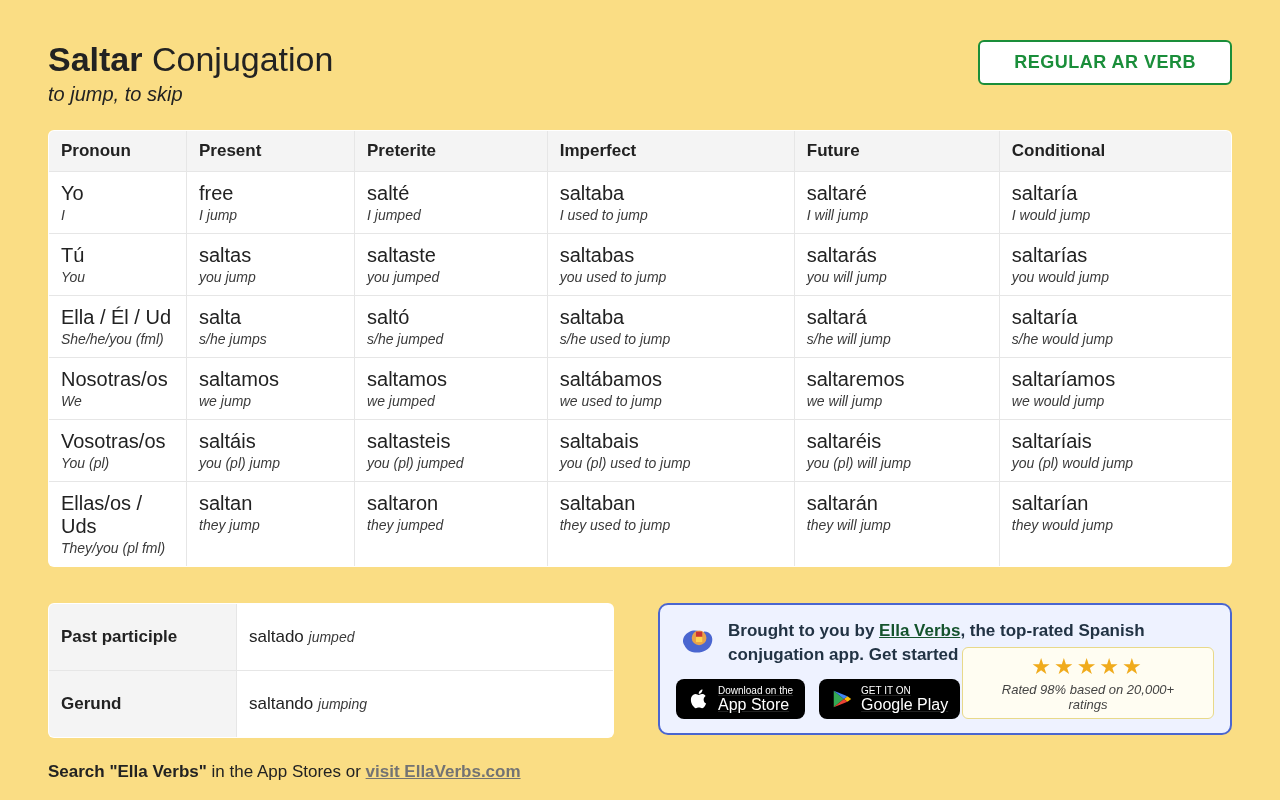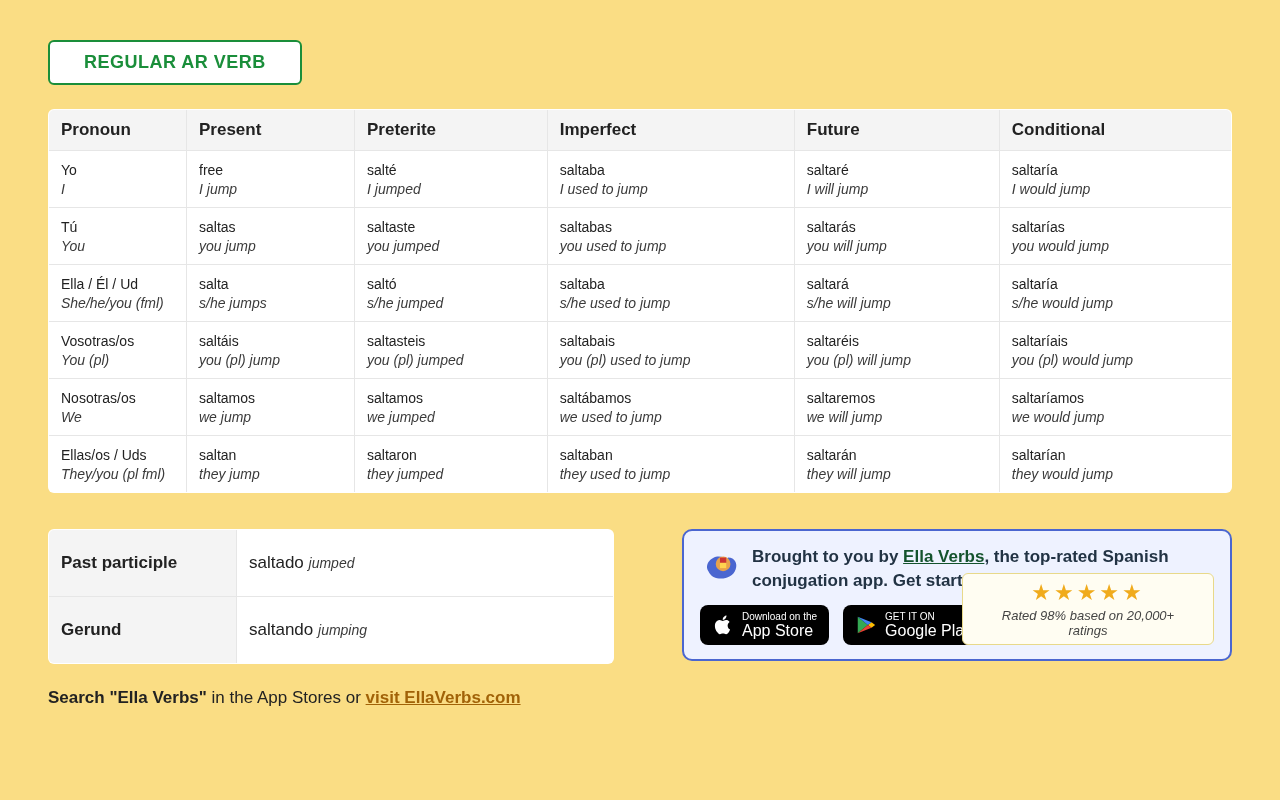--- a/index.html
+++ b/index.html
@@ -43,25 +43,25 @@
     padding: 10px 12px;
     text-align: left;
     vertical-align: top;
   }
   table.conjugation th {
     background: #f4f4f4;
     font-weight: 700;
     font-size: 17px;
     margin-left: 39px;
   }
-  .es { font-size: 14px; margin-top: 14px; }
+  .es { font-size: 20px; margin-top: 14px; }
   .en { font-style: italic; font-size: 14px; color: #3a3a3a; margin-top: 2px; display:block; }
   .pronoun-col { width: 138px; }
 
-  .bottom-row { display: flex; gap: 68px; margin-top: 36px; align-items: flex-start; justify-content: space-between; }
+  .bottom-row { display: flex; gap: 44px; margin-top: 36px; align-items: flex-start; justify-content: space-between; }
   table.forms {
     width: 566px;
     border-collapse: collapse;
     background: #fff;
     border: 1px solid #ddd;
     border-radius: 6px;
     overflow: hidden;
   }
   table.forms th {
     background: #f4f4f4;
@@ -73,39 +73,39 @@
     font-size: 17px;
   }
   table.forms td {
     padding: 23px 12px;
     border: 1px solid #e6e6e6;
     font-size: 17px;
   }
   table.forms .en-inline { font-style: italic; font-size: 14px; color: #3a3a3a; }
   .search-hint { font-weight: 700; margin-top: 24px; font-size: 17px; }
   .search-hint .rest { font-weight: 400; }
-  .search-hint a { text-decoration: underline; color: #a16207; font-weight: 700; }
+  .search-hint a { text-decoration: underline; color: #737373; font-weight: 700; }
 
   .promo {
     flex: 1;
     border: 2px solid #4a66d0;
     background: #eef2ff;
     border-radius: 10px;
     padding: 14px 16px;
     position: relative;
   }
   .promo-top { display: flex; gap: 10px; }
   .promo-icon {
     width: 42px; height: 42px; flex: 0 0 42px;
     display: flex; align-items: center; justify-content: center;
     font-size: 30px;
   }
   .promo-text { color: #234; font-weight: 700; font-size: 17px; line-height: 1.4; }
   .promo-text a { color: #14532d; text-decoration: underline; font-weight: 700; }
-  .promo-buttons { display: flex; gap: 14px; margin-top: 12px; align-items: center; }
+  .promo-buttons { display: flex; gap: 14px; margin-top: 12px; align-items: center; text-decoration: underline; }
   .store-btn {
     background: #000; color: #fff; border-radius: 8px;
     padding: 6px 12px; display: inline-flex; align-items: center; gap: 8px;
     font-size: 10px; line-height: 1.1; cursor: pointer;
   }
   .store-btn .big { font-size: 16px; font-weight: 500; display:block; }
   .store-btn svg { width: 22px; height: 22px; fill: #fff; }
   .rating-box {
     position: absolute; right: 16px; bottom: 14px;
     background: #fffdf2;
@@ -115,20 +115,27 @@
     text-align: center;
     width: 252px;
   }
   .stars { color: #f0ab1c; font-size: 22px; letter-spacing: 3px; }
   .rating-text { font-style: italic; font-size: 13px; color: #444; margin-top: 2px; }
 </style>
 </head>
 <body>
 
 <div class="header-row">
+  <div>
+    <h1>
+      <span class="verb">Saltar</span>
+      <span>Conjugation</span>
+    </h1>
+    <div class="translation">to jump, to skip</div>
+  </div>
   <div class="badge">REGULAR AR VERB</div>
 </div>
 
 <table class="conjugation">
   <thead>
       <tr id="ct-head">
         <th class="pronoun-col">Pronoun</th>
         <th>Present</th>
         <th>Preterite</th>
         <th>Imperfect</th>
@@ -155,34 +162,34 @@
       </tr>
       <tr>
         <td class="pronoun-col"><span class="es">Ella / Él / Ud</span><span class="en">She/he/you (fml)</span></td>
         <td><span class="es">salta</span><span class="en">s/he jumps</span></td>
         <td><span class="es">saltó</span><span class="en">s/he jumped</span></td>
         <td><span class="es">saltaba</span><span class="en">s/he used to jump</span></td>
         <td><span class="es">saltará</span><span class="en">s/he will jump</span></td>
         <td><span class="es">saltaría</span><span class="en">s/he would jump</span></td>
       </tr>
       <tr>
+        <td class="pronoun-col"><span class="es">Nosotras/os</span><span class="en">We</span></td>
+        <td><span class="es">saltamos</span><span class="en">we jump</span></td>
+        <td><span class="es">saltamos</span><span class="en">we jumped</span></td>
+        <td><span class="es">saltábamos</span><span class="en">we used to jump</span></td>
+        <td><span class="es">saltaremos</span><span class="en">we will jump</span></td>
+        <td><span class="es">saltaríamos</span><span class="en">we would jump</span></td>
+      </tr>
+      <tr>
         <td class="pronoun-col"><span class="es">Vosotras/os</span><span class="en">You (pl)</span></td>
         <td><span class="es">saltáis</span><span class="en">you (pl) jump</span></td>
         <td><span class="es">saltasteis</span><span class="en">you (pl) jumped</span></td>
         <td><span class="es">saltabais</span><span class="en">you (pl) used to jump</span></td>
         <td><span class="es">saltaréis</span><span class="en">you (pl) will jump</span></td>
         <td><span class="es">saltaríais</span><span class="en">you (pl) would jump</span></td>
-      </tr>
-      <tr>
-        <td class="pronoun-col"><span class="es">Nosotras/os</span><span class="en">We</span></td>
-        <td><span class="es">saltamos</span><span class="en">we jump</span></td>
-        <td><span class="es">saltamos</span><span class="en">we jumped</span></td>
-        <td><span class="es">saltábamos</span><span class="en">we used to jump</span></td>
-        <td><span class="es">saltaremos</span><span class="en">we will jump</span></td>
-        <td><span class="es">saltaríamos</span><span class="en">we would jump</span></td>
       </tr>
       <tr>
         <td class="pronoun-col"><span class="es">Ellas/os / Uds</span><span class="en">They/you (pl fml)</span></td>
         <td><span class="es">saltan</span><span class="en">they jump</span></td>
         <td><span class="es">saltaron</span><span class="en">they jumped</span></td>
         <td><span class="es">saltaban</span><span class="en">they used to jump</span></td>
         <td><span class="es">saltarán</span><span class="en">they will jump</span></td>
         <td><span class="es">saltarían</span><span class="en">they would jump</span></td>
       </tr>
     </tbody>

